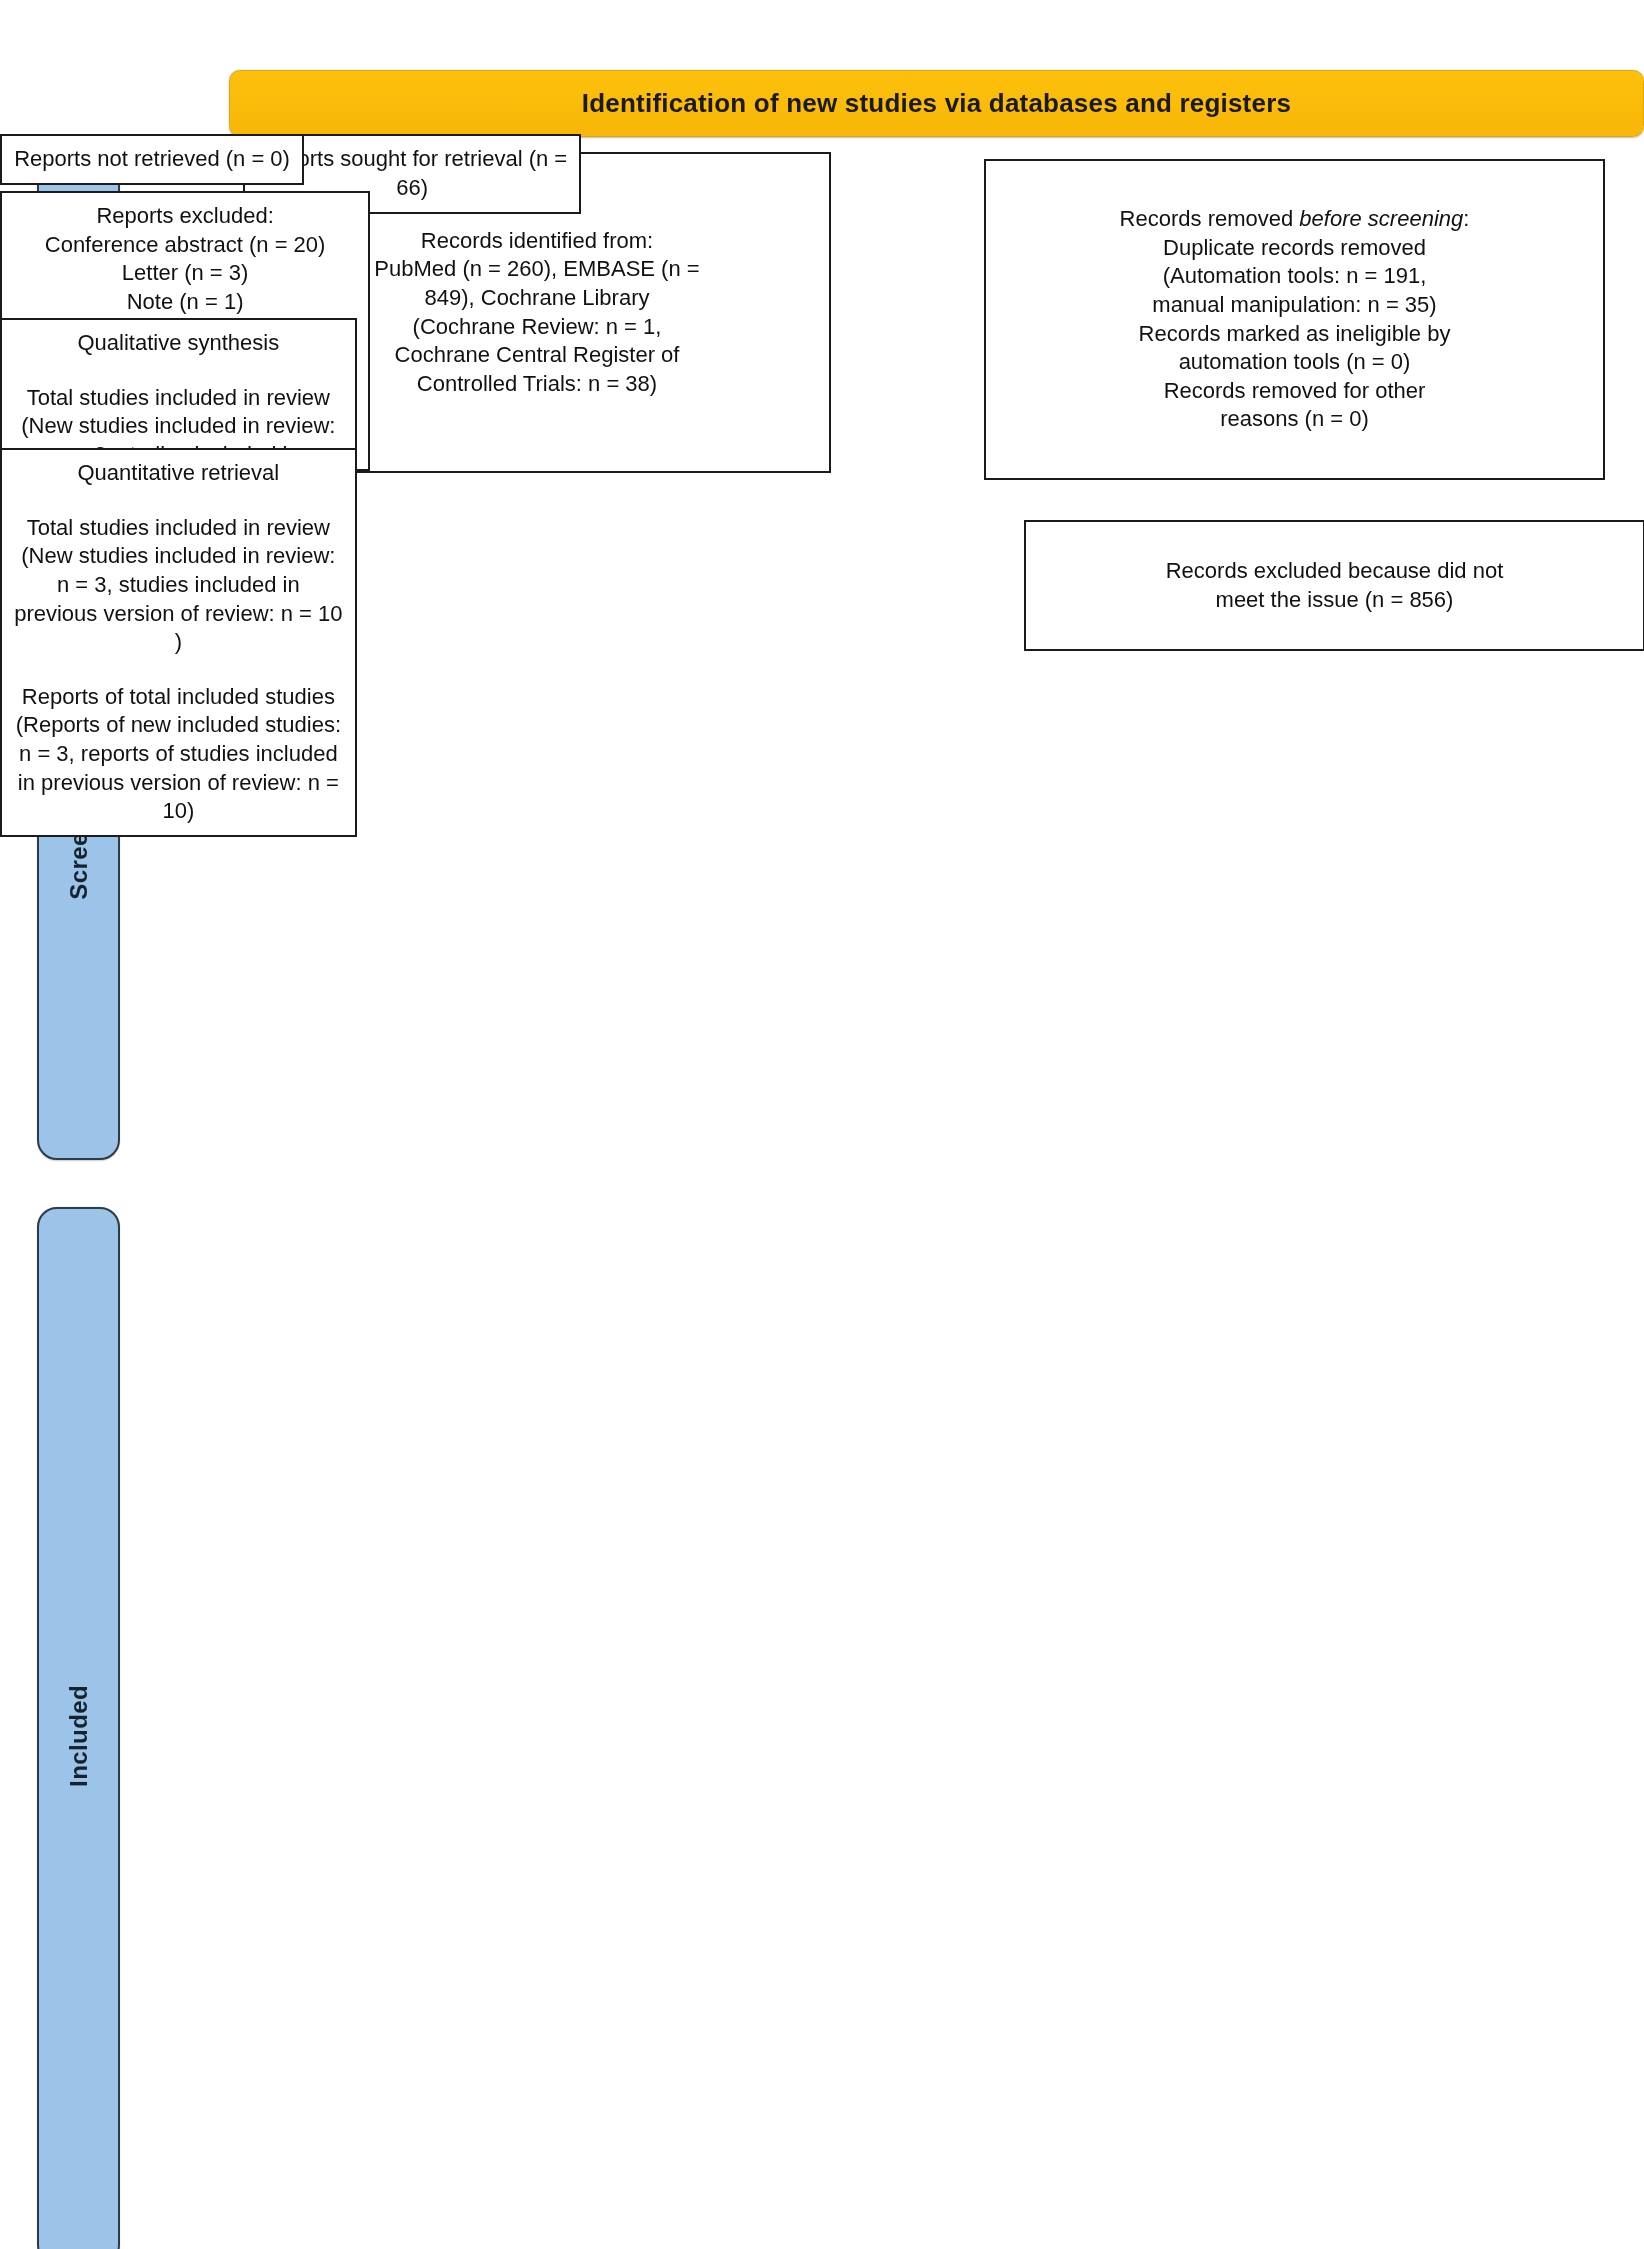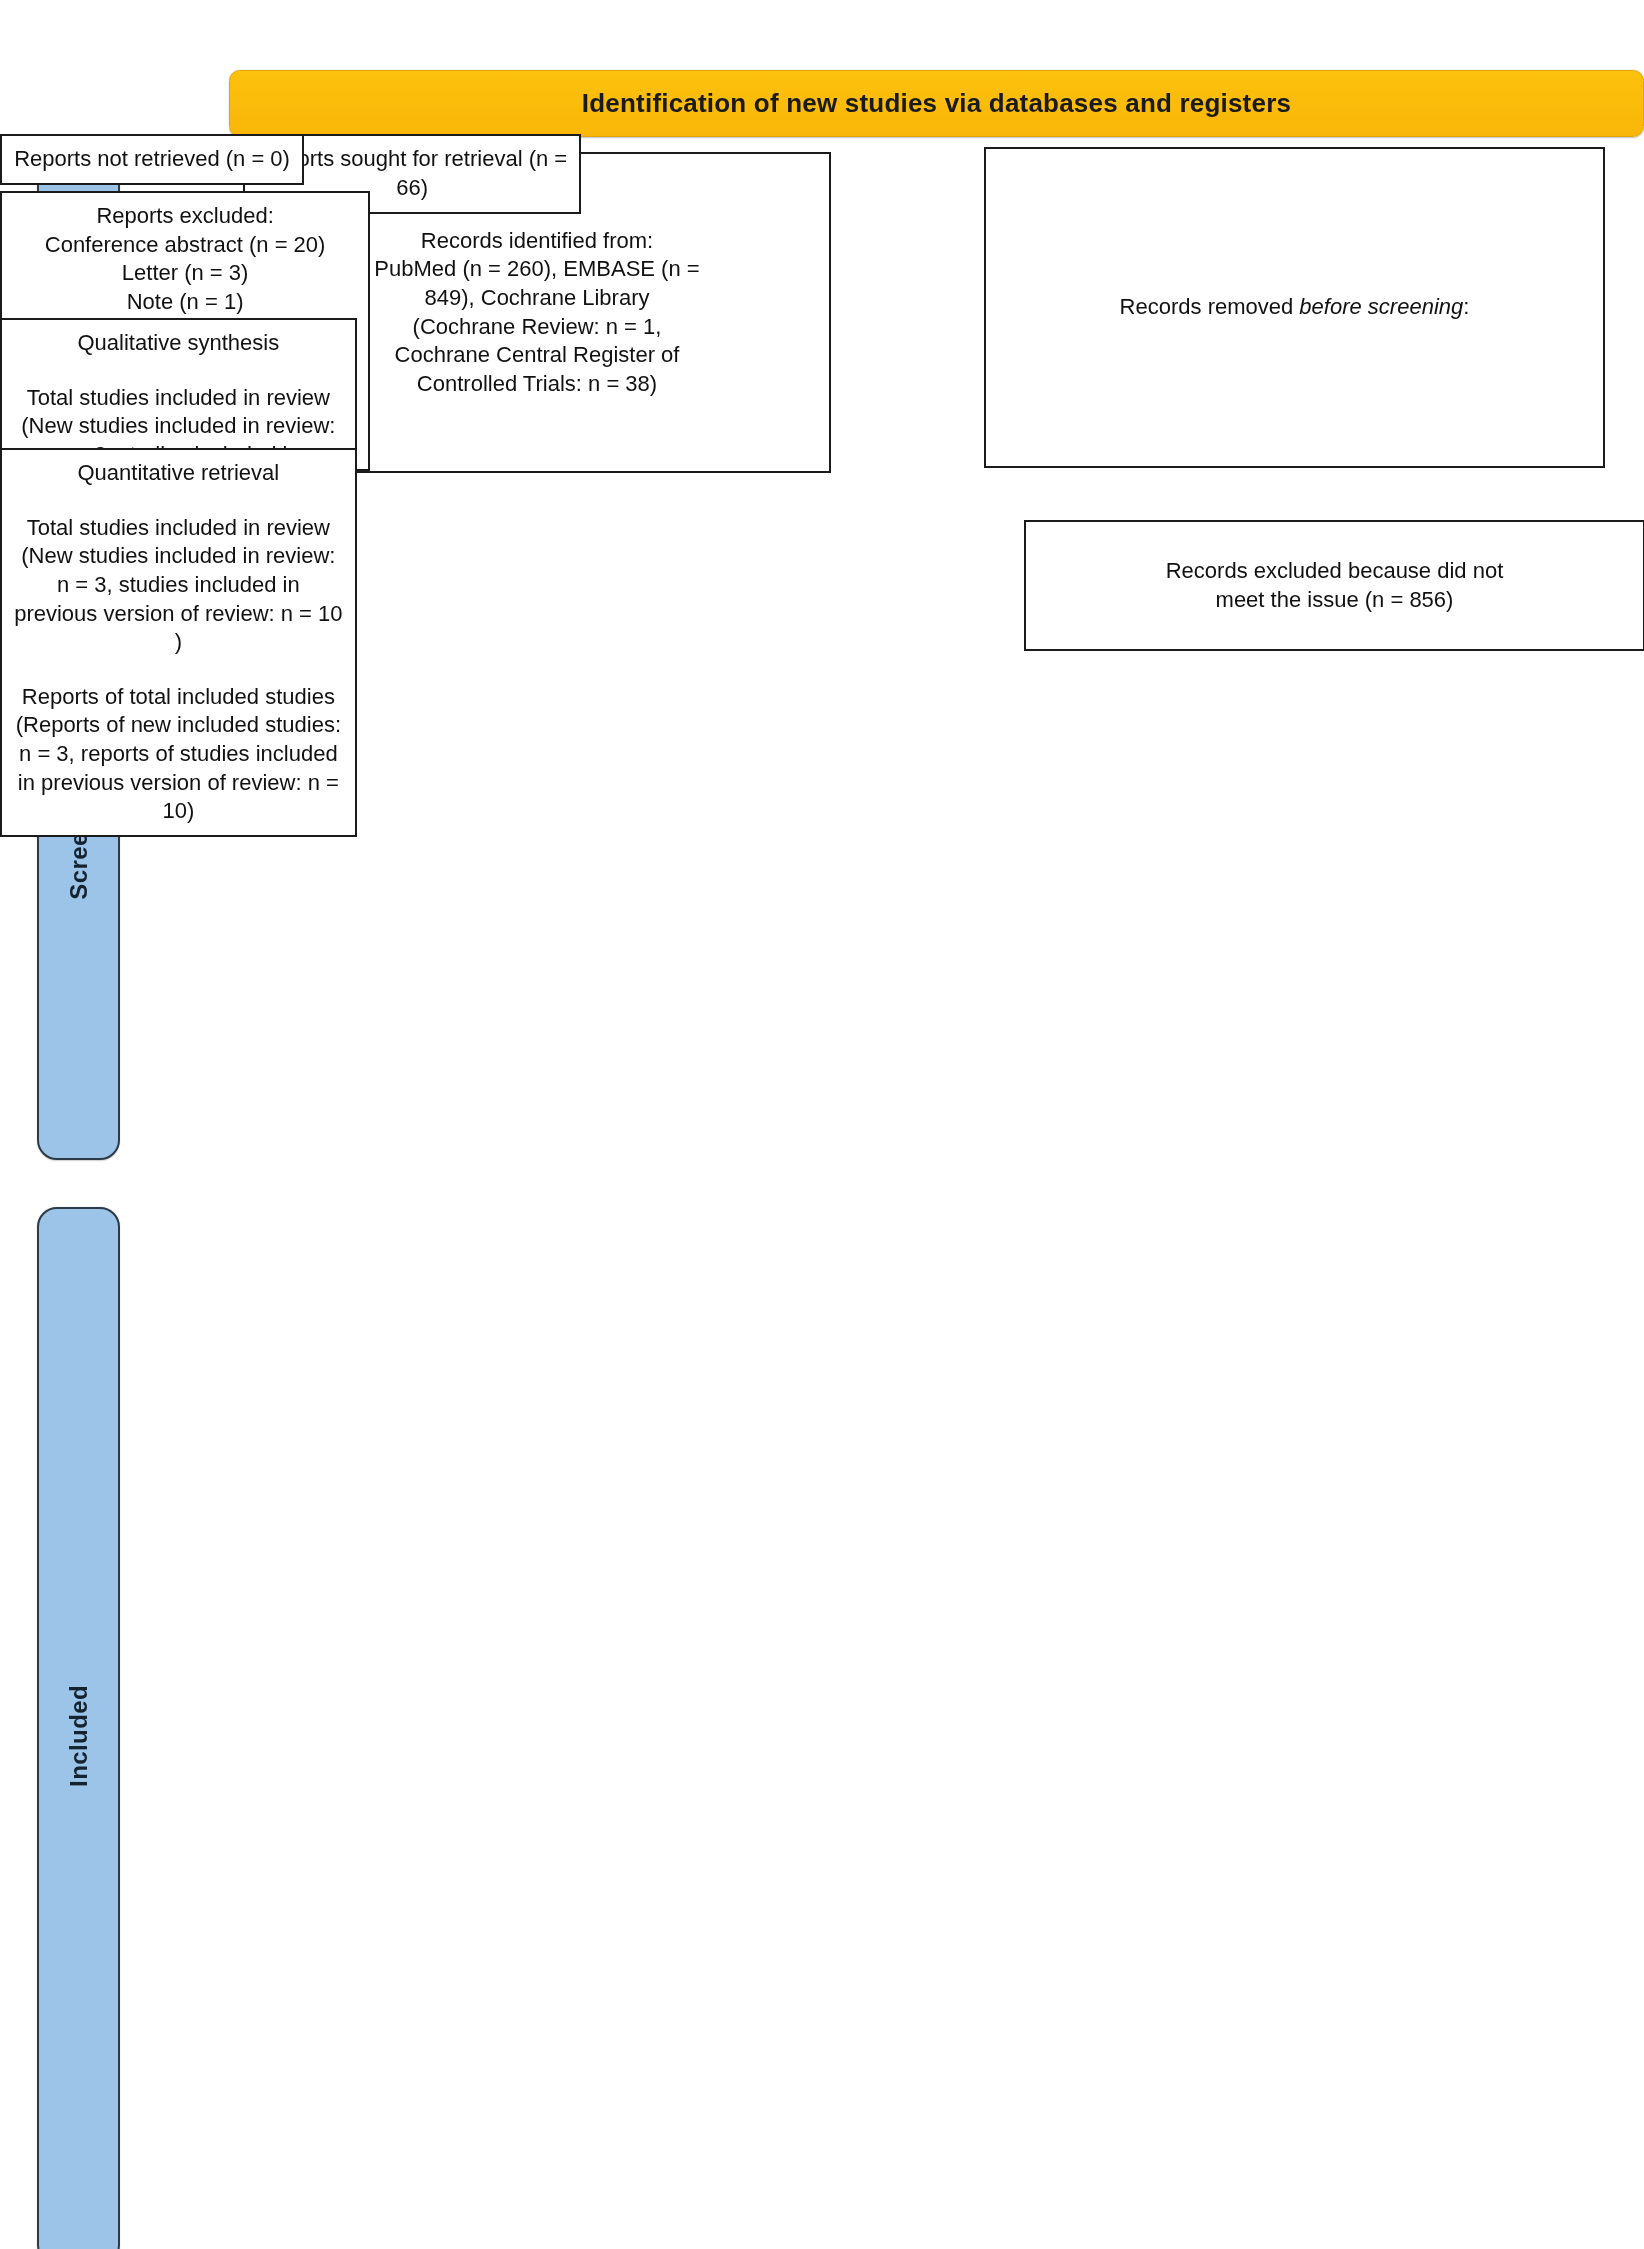--- a/index.html
+++ b/index.html
@@ -90,21 +90,21 @@
     line-height: 1.30;
     color: #111111;
     white-space: pre-line;
   }
   .box p.spaced { margin-top: 26px; }
   .box p.title  { margin-bottom: 0; }
   .italic { font-style: italic; }
 
   
   #box-identified    { left: 243px;  top: 107px;  width: 588px;  height: 321px; }
-  #box-removed       { left: 984px; top: 102px;  width: 621px;  height: 321px; }
+  #box-removed       { left: 984px; top: 114px;  width: 621px;  height: 321px; }
   #box-screened      { left: 243px;  top: 475px;  width: 588px;  height: 131px; }
   #box-excluded      { left: 1024px; top: 475px;  width: 621px;  height: 131px; }
   #box-sought        { left: 243px;  top": 0;}
   #box-sought        { left: 243px;  top: 682px;  width: 588px;  height: 131px; }
   #box-notretrieved  { left: 984px; top: 682px;  width: 547px;  height: 131px; }
   #box-assessed      { left: 243px;  top: 887px; width: 588px;  height: 131px; }
   #box-reportsexcl   { left: 984px; top: 887px; width: 621px;  height: 327px; }
   #box-qualitative   { left: 243px;  top: 1162px; width: 588px;  height: 457px; }
   #box-quantitative  { left: 243px;  top": 0; }
   #box-quantitative  { left: 243px;  top: 1765px; width: 588px;  height: 457px; }
@@ -159,20 +159,27 @@
     <p>Records identified from:
 PubMed (n = 260), EMBASE (n =
 849), Cochrane Library
 (Cochrane Review: n = 1,
 Cochrane Central Register of
 Controlled Trials: n = 38)</p>
   </div>
 
   <div class="box" id="box-removed">
     <p><span>Records removed </span><span class="italic">before screening</span><span>:</span></p>
+    <p>Duplicate records removed
+(Automation tools: n = 191,
+manual manipulation: n = 35)
+Records marked as ineligible by
+automation tools (n = 0)
+Records removed for other
+reasons (n = 0)</p>
   </div>
 
   <div class="conn h-line" style="left:831px; top:281px; width:135px;"></div>
   <div class="arrow-right" style="left:966px; top:273px;"></div>
 
   <div class="conn v-line" style="left:536px; top:428px; height:31px;"></div>
   <div class="arrow-down" style="left:527px; top:459px;"></div>
 
 
   <div class="box" id="box-excluded">

